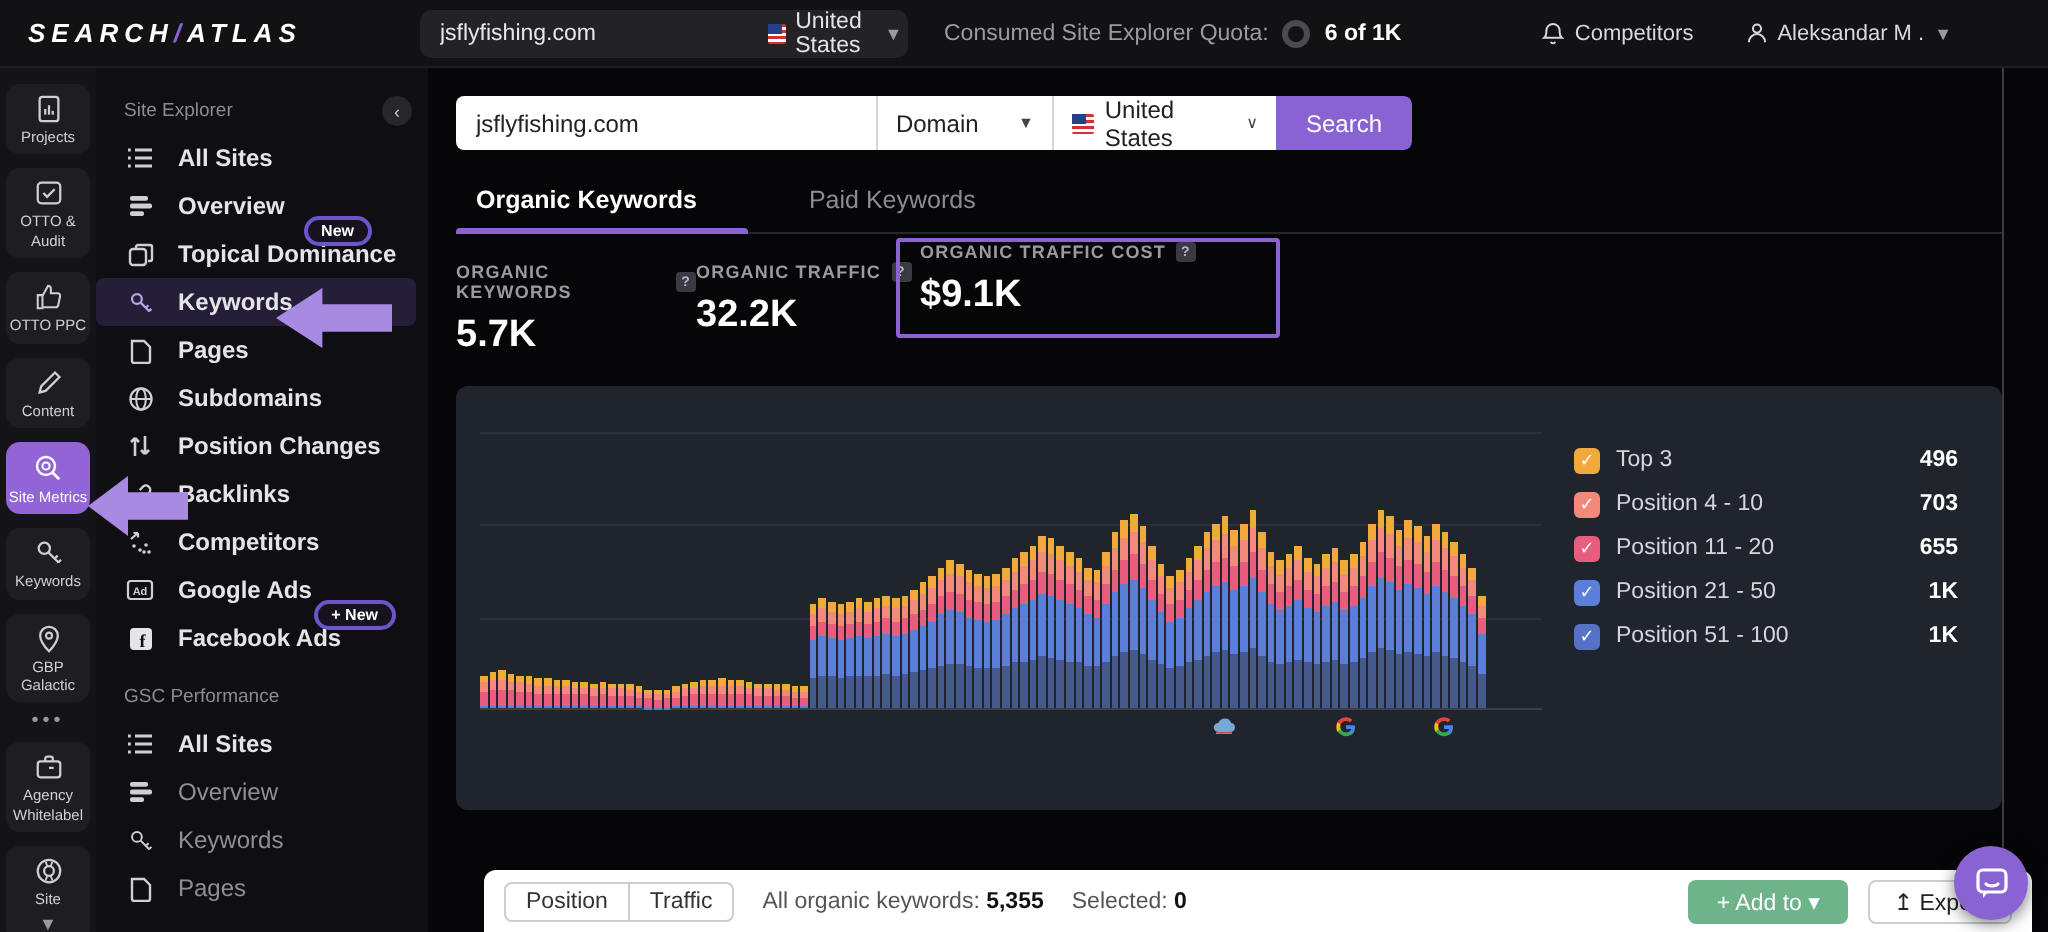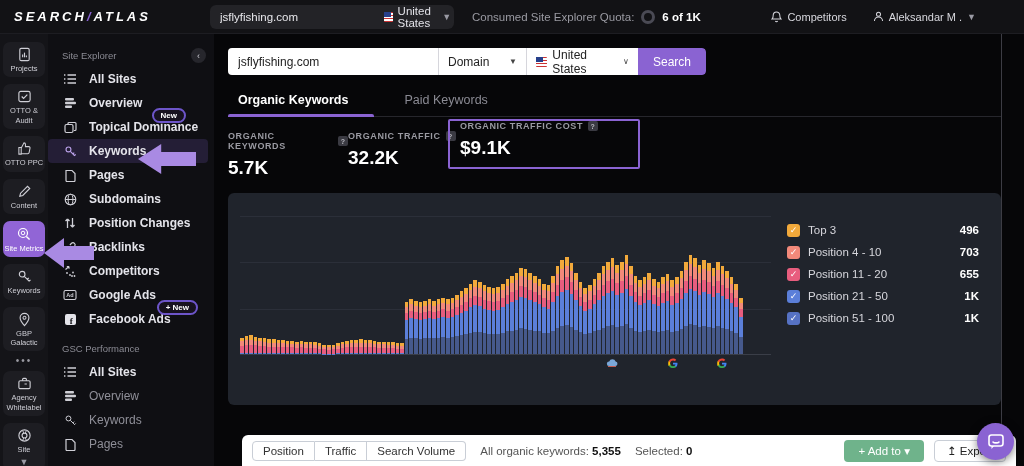--- a/index.html
+++ b/index.html
@@ -1279,21 +1279,20 @@
             <span class="lval">1K</span>
           </div>
         </div>
       </div>
     </div>
 
     <div class="footer">
       <div class="tgroup">
         <button class="tbtn">Position</button>
         <button class="tbtn">Traffic</button>
-        <button class="tbtn">Search Volume</button>
       </div>
       <span class="fstat">
         <span>All organic keywords:</span> <b>5,355</b>
       </span>
       <span class="fstat">
         <span>Selected:</span> <b>0</b>
       </span>
       <div class="fbtns">
         <button class="btn-add"><span>+ Add to</span> ▾</button>
         <button class="btn-export">↥ <span>Export</span></button>

